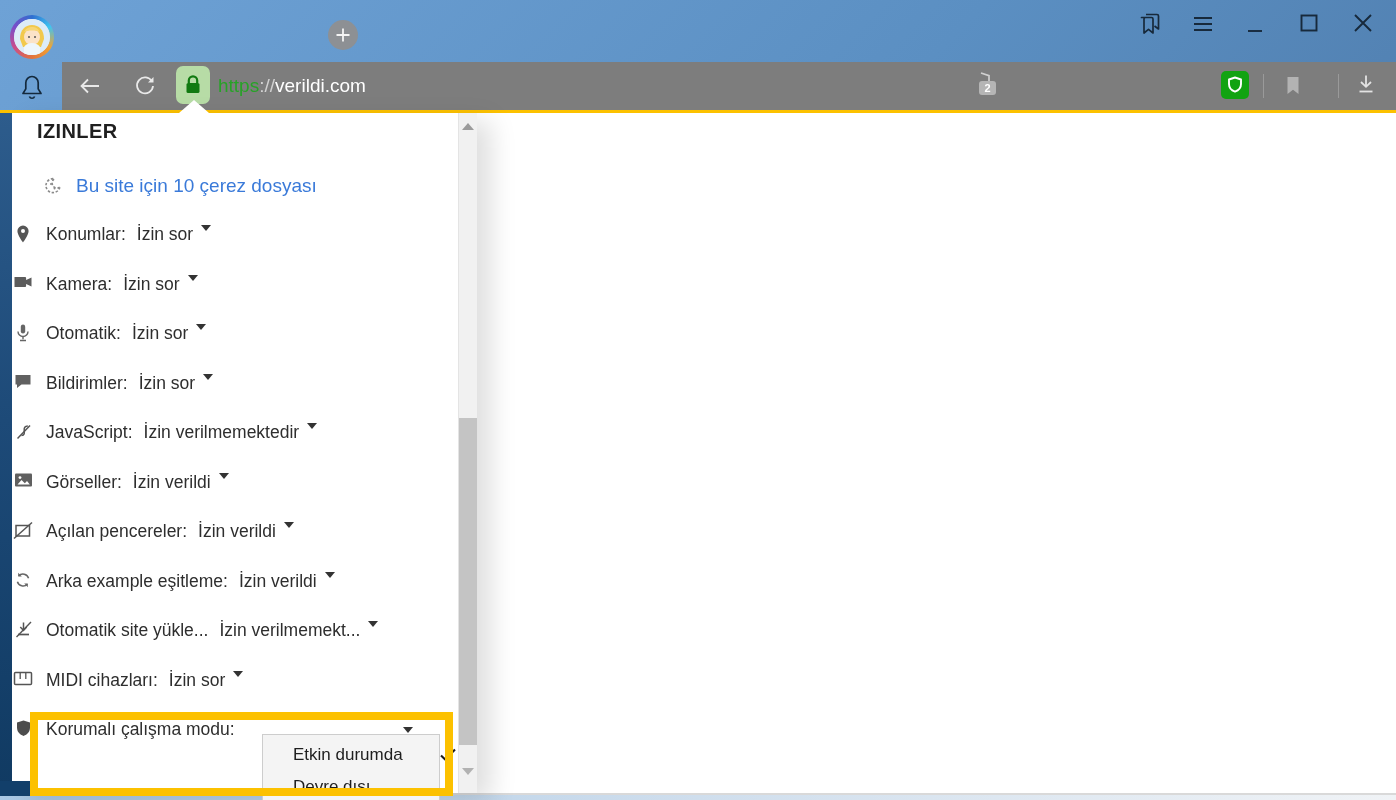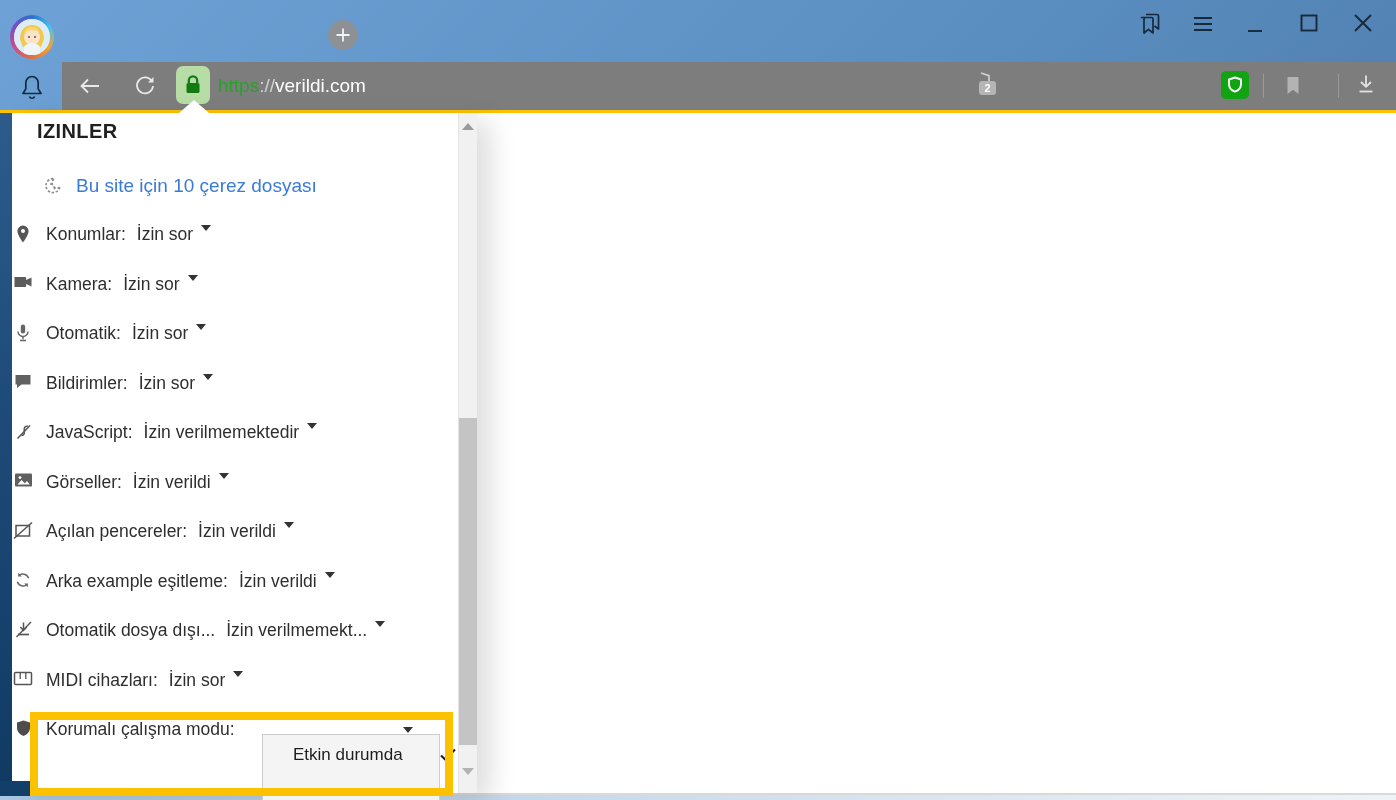--- a/index.html
+++ b/index.html
@@ -300,21 +300,21 @@
     </div>
 
     <div class="perm-row" style="top:507px">
       <span class="picon">
         <svg width="19" height="19" viewBox="0 0 19 19">
           <path d="M9.5 2.5v7.5M6.3 7l3.2 3.4L12.7 7" fill="none" stroke="#555" stroke-width="1.5"></path>
           <path d="M4 14.5h11" stroke="#555" stroke-width="1.7"></path>
           <path d="M2.5 17 17 2" stroke="#555" stroke-width="1.4"></path>
         </svg>
       </span>
-      <span class="plabel">Otomatik dosya dışı...</span>
+      <span class="plabel">Otomatik site yükle...</span>
       <span class="pvalue">İzin verilmemekt...</span>
       <span class="caret"></span>
     </div>
 
     <div class="perm-row" style="top:557px">
       <span class="picon">
         <svg width="20" height="17" viewBox="0 0 20 17">
           <rect x="1.5" y="2.5" width="17" height="12" rx="1" fill="none" stroke="#555" stroke-width="1.5"></rect>
           <path d="M7.2 2.5v6.5M12.8 2.5v6.5" stroke="#555" stroke-width="1.3"></path>
         </svg>
@@ -348,17 +348,20 @@
 
   <div class="abs menu">
     <div class="menu-item" style="top:6px">
       <span class="mlabel">Etkin durumda</span>
       <span class="mcheck">
         <svg width="18" height="14" viewBox="0 0 18 14">
           <path d="M2 7.5l4.2 4L16 1.5" fill="none" stroke="#1d1d1d" stroke-width="2.1"></path>
         </svg>
       </span>
     </div>
+    <div class="menu-item" style="top:38px">
+      <span class="mlabel">Devre dışı</span>
+    </div>
   </div>
 
   <div class="abs hibox"></div>
 
 </div>
 
 </body></html>

